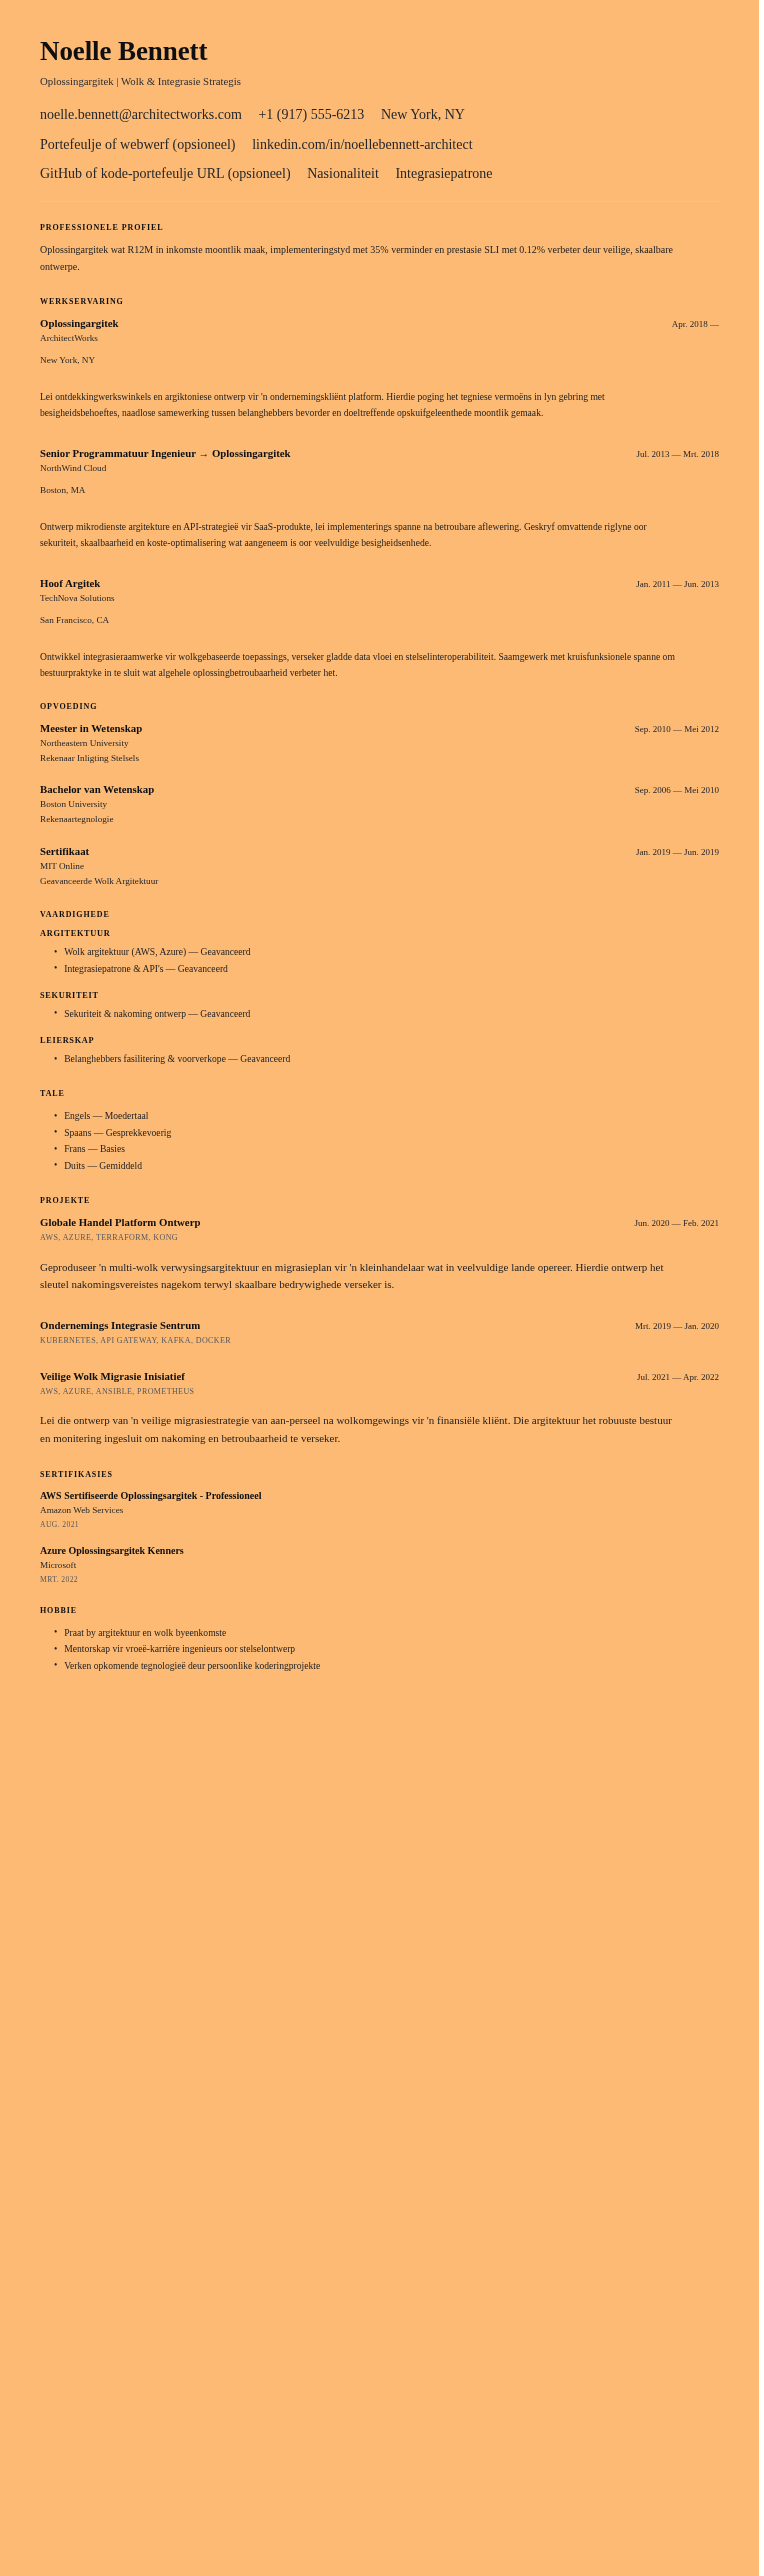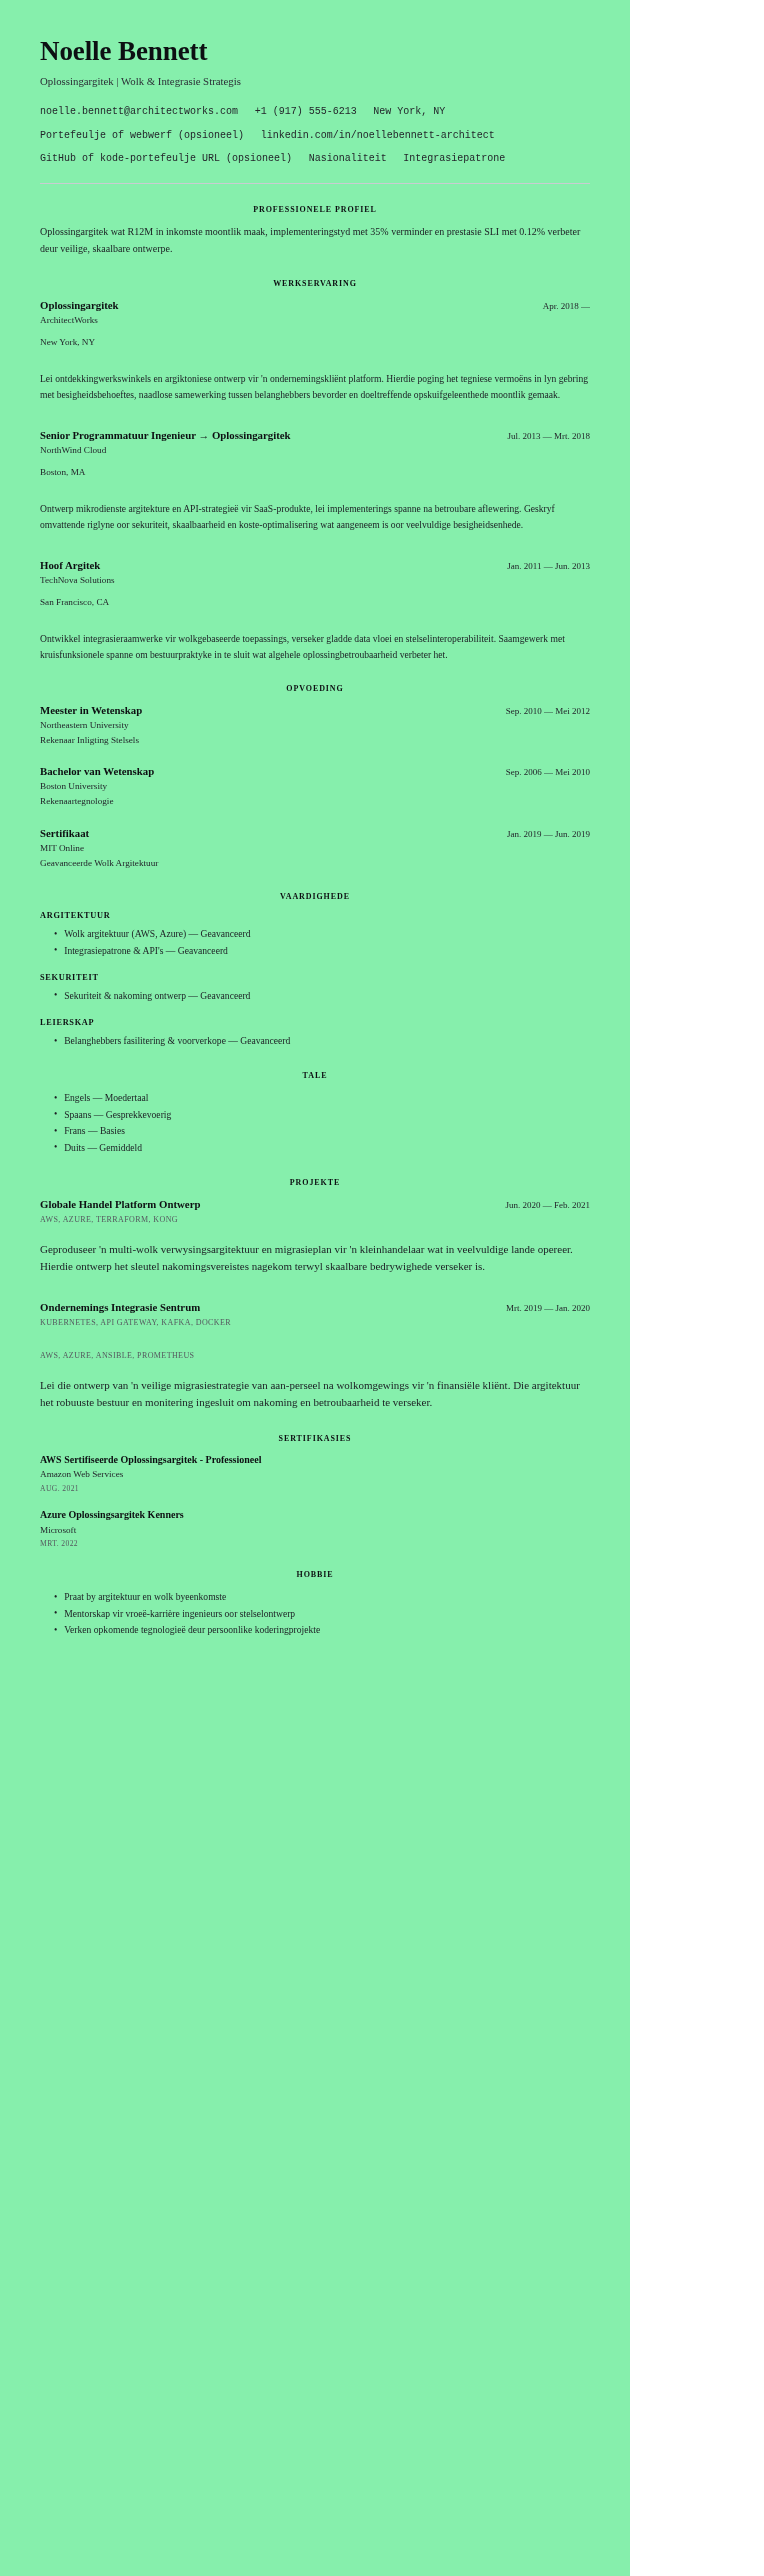--- a/index.html
+++ b/index.html
@@ -9,72 +9,70 @@
     padding: 0;
     background: #ffffff;
   }
   body {
     width: 765px;
     font-family: "Liberation Serif", "DejaVu Serif", serif;
     color: #16181c;
     -webkit-font-smoothing: antialiased;
   }
   .page {
-    width: 630px;
+    width: 759px;
     min-height: 2576px;
     padding: 37px 40px 25.5px 40px;
-    background: #86efac;
+    background: #fdba74;
   }
 
   
   .name {
     font-size: 27px;
     font-weight: 700;
     letter-spacing: -0.1px;
     line-height: 1.08;
     margin: 0 0 7.6px 0;
     color: #0d0f12;
   }
   .headline {
     font-size: 10.8px;
     font-weight: 400;
     color: #2b2f36;
     margin: 0 0 16.6px 0;
     line-height: 1.3;
   }
   .contact-line {
-    font-size: 10px;
+    font-size: 14px;
     color: #23262b;
     line-height: 1.5;
     margin-bottom: 8.3px;
     display: flex;
     flex-wrap: wrap;
     align-items: center;
-    font-family: Liberation Mono, monospace;
   }
   .contact-line:last-child { margin-bottom: 0; }
   .contact-item { margin-right: 16.6px; white-space: nowrap; }
   .contact-item:last-child { margin-right: 0; }
 
   .rule {
     border: 0;
     border-top: 0.6px solid #c9ccd1;
     margin: 16.6px 0 0 0;
   }
 
   
   .section { margin-top: 21.7px; }
   .section-title {
     font-size: 8px;
     font-weight: 700;
     letter-spacing: 0.9px;
     text-transform: uppercase;
     color: #0d0f12;
     margin: 0 0 10.2px 0;
-    text-align: center;
   }
   .summary {
     font-size: 10px;
     line-height: 1.62;
     color: #1b1e23;
     margin: 0;
     max-width: 644px;
   }
   .entry-head {
     display: flex;
@@ -345,20 +343,24 @@
           <p class="proj-desc">Geproduseer 'n multi-wolk verwysingsargitektuur en migrasieplan vir 'n kleinhandelaar wat in veelvuldige lande opereer. Hierdie ontwerp het sleutel nakomingsvereistes nagekom terwyl skaalbare bedrywighede verseker is.</p>
         </div>
         <div class="proj-block">
           <div class="entry-head">
             <h3 class="entry-title">Ondernemings Integrasie Sentrum</h3>
             <div class="entry-date">Mrt. 2019 — Jan. 2020</div>
           </div>
           <div class="proj-tech">KUBERNETES, API GATEWAY, KAFKA, DOCKER</div>
         </div>
         <div class="proj-block">
+          <div class="entry-head">
+            <h3 class="entry-title">Veilige Wolk Migrasie Inisiatief</h3>
+            <div class="entry-date">Jul. 2021 — Apr. 2022</div>
+          </div>
           <div class="proj-tech">AWS, AZURE, ANSIBLE, PROMETHEUS</div>
           <p class="proj-desc">Lei die ontwerp van 'n veilige migrasiestrategie van aan-perseel na wolkomgewings vir 'n finansiële kliënt. Die argitektuur het robuuste bestuur en monitering ingesluit om nakoming en betroubaarheid te verseker.</p>
         </div>
       </div>
   </section>
 
   <section class="section">
     <h2 class="section-title">Sertifikasies</h2>
     <div id="certifications-list">
         <div class="cert-block">

